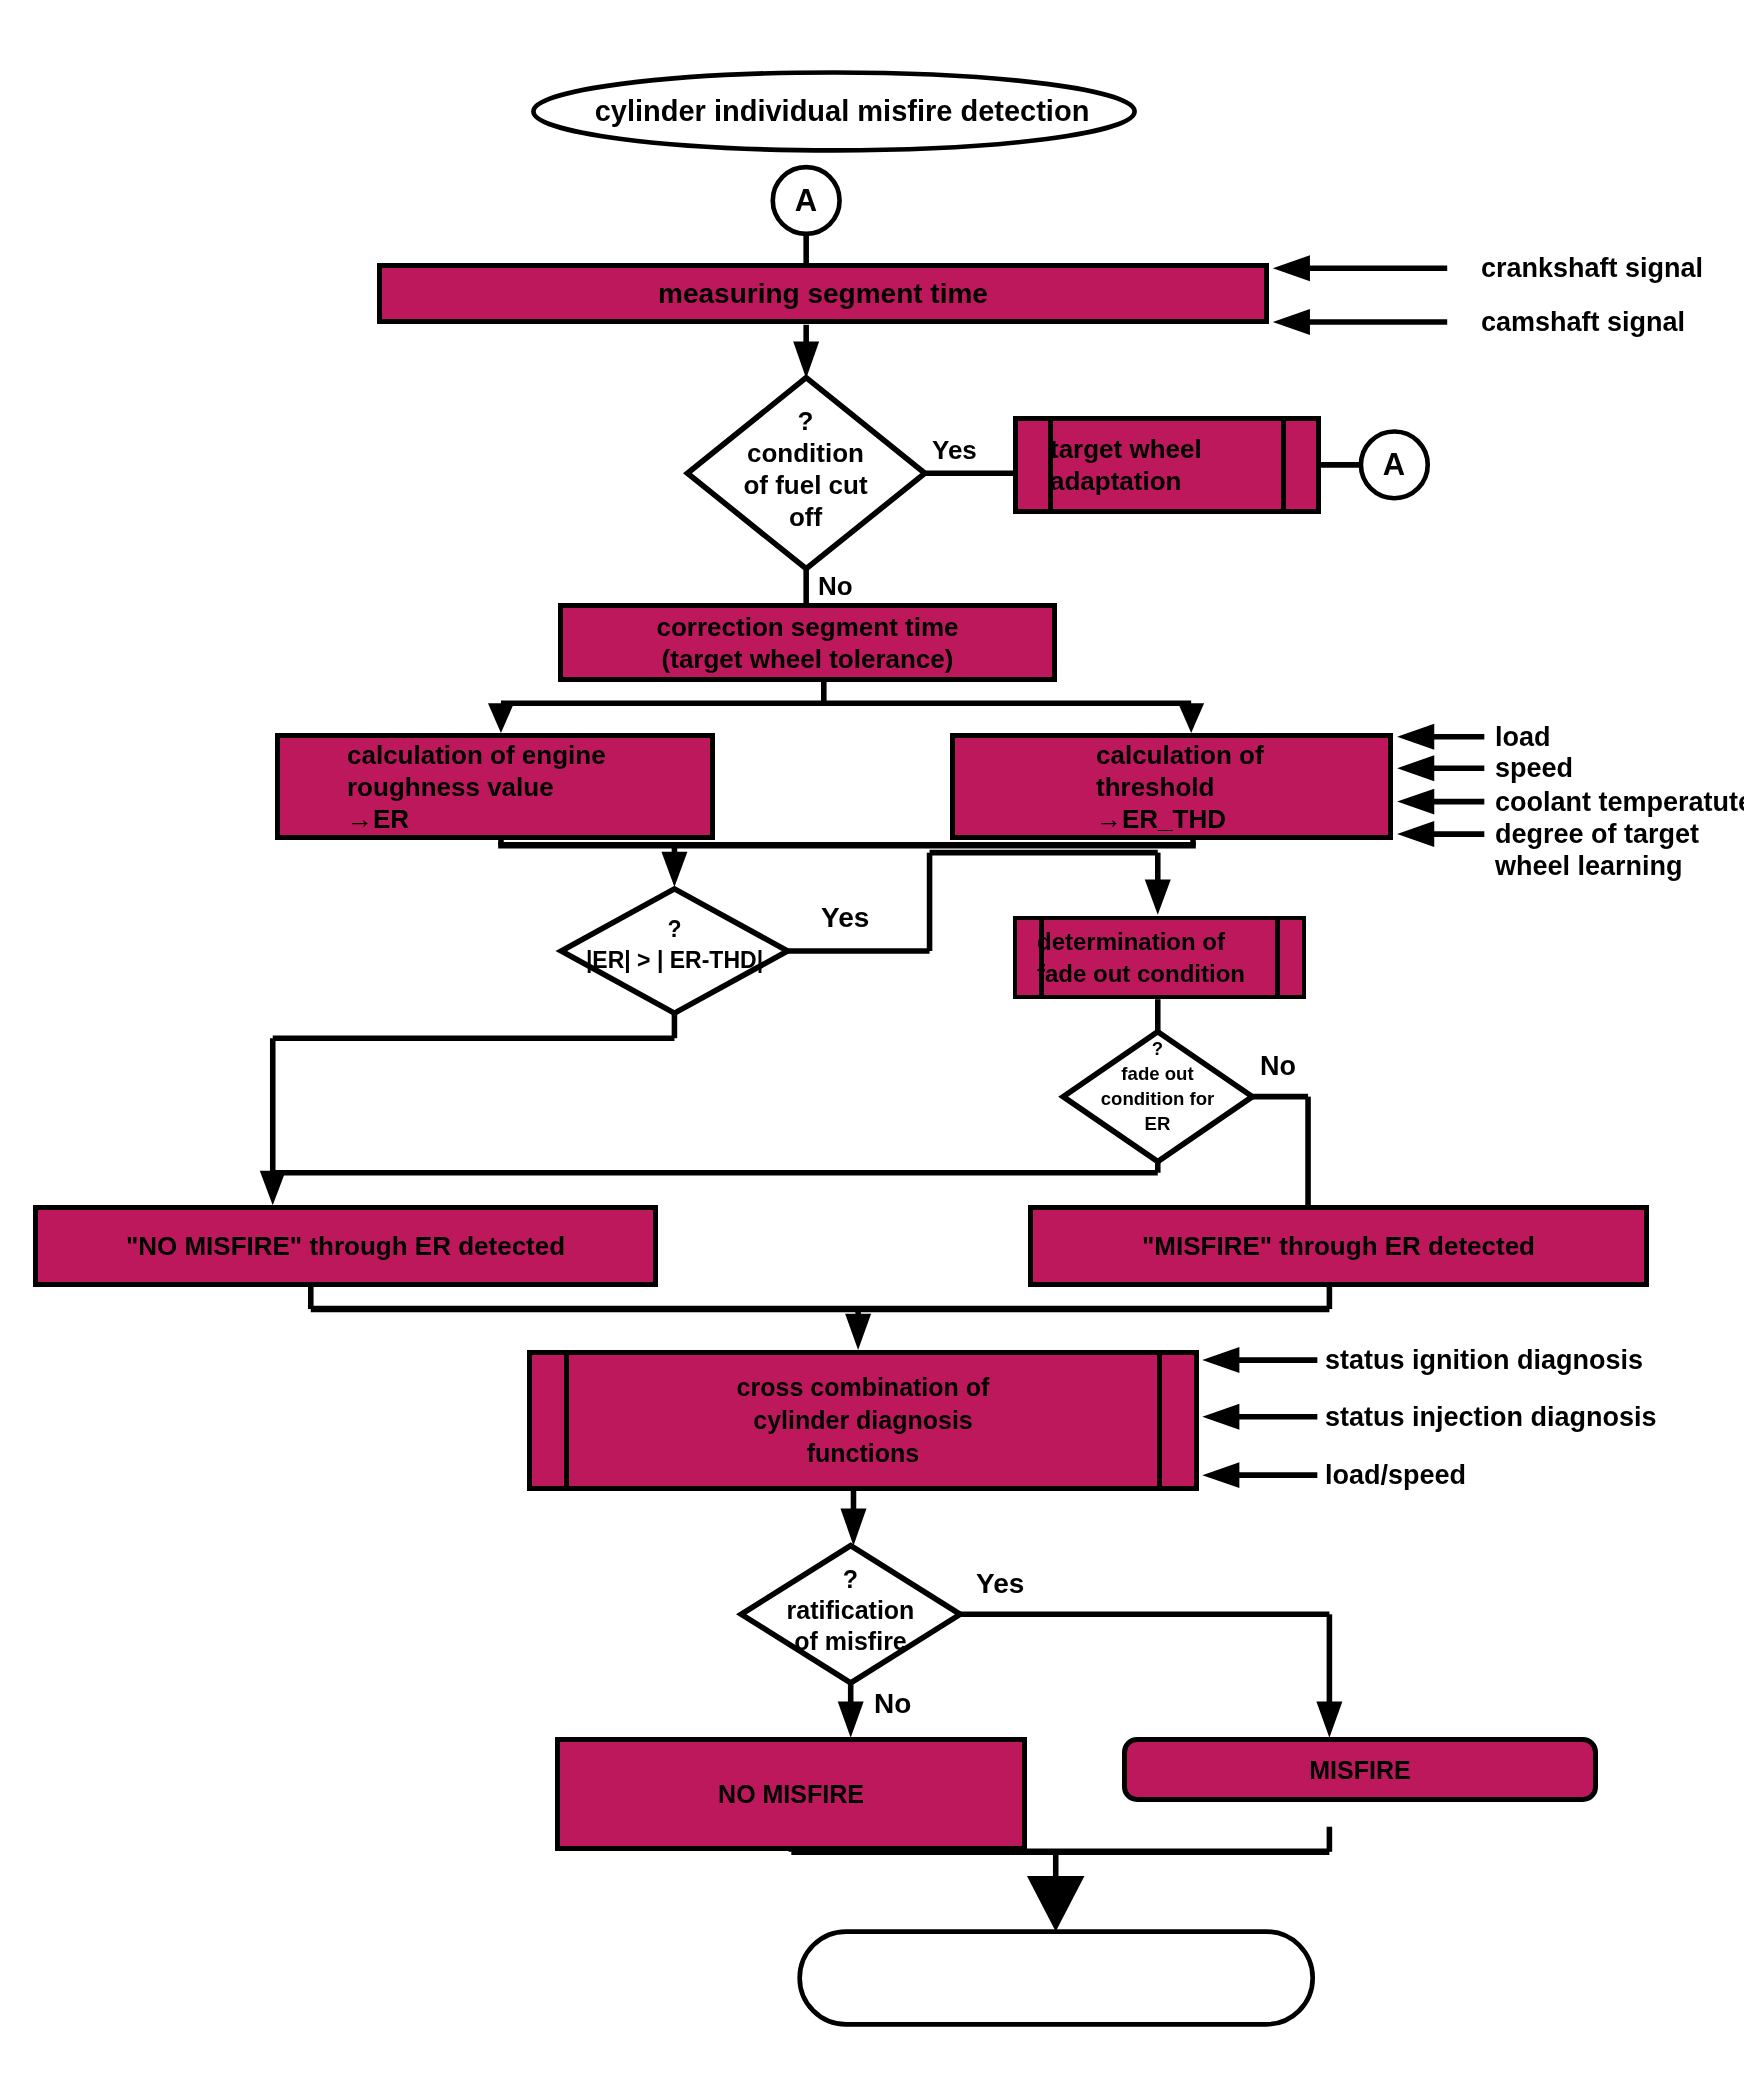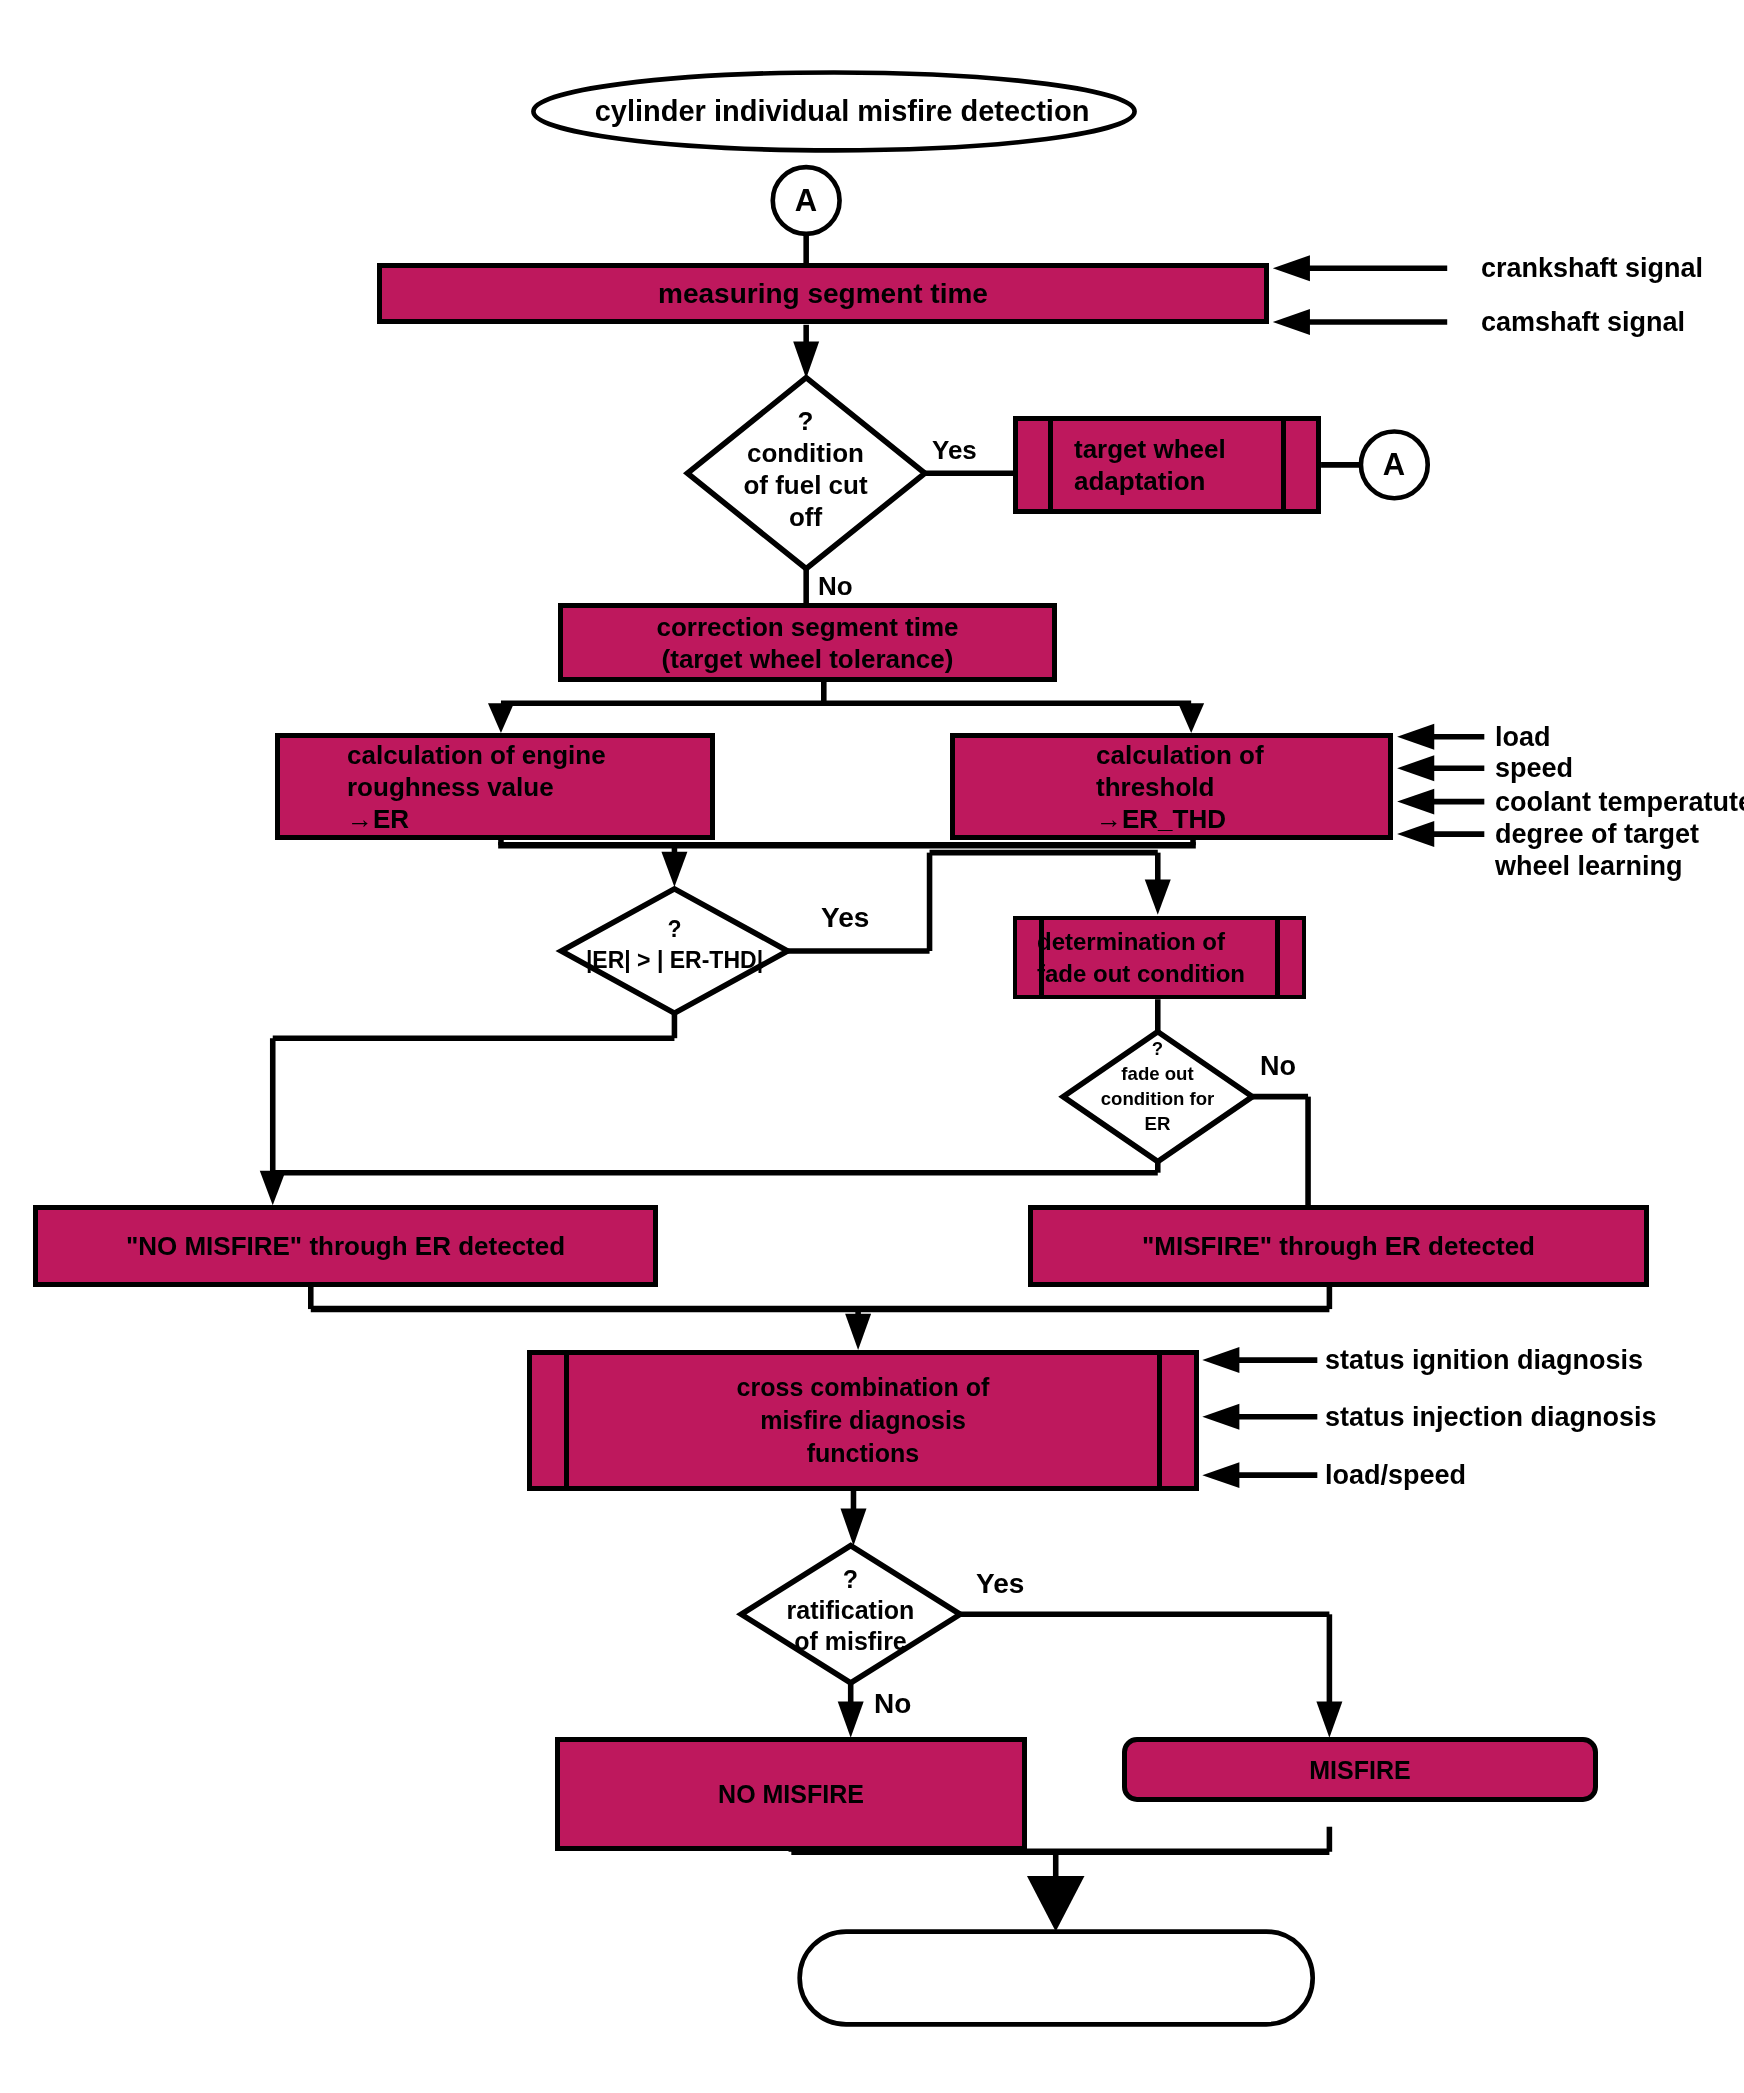--- a/index.html
+++ b/index.html
@@ -162,21 +162,21 @@
     <polygon points="727,958 849,1025 727,1092 605,1025" fill="#fff"></polygon>
     <polygon points="1248,1112 1350,1182 1248,1252 1146,1182" fill="#fff"></polygon>
     <polygon points="917,1666 1035,1740 917,1814 799,1740" fill="#fff"></polygon>
     <rect x="862" y="2082" width="553" height="100" rx="50" fill="#fff" stroke-width="5"></rect>
   </svg>
 
   <div class="box center f30" style="left:377px;top:263px;width:892px;height:61px;">
     <span>measuring segment time</span>
   </div>
 
-  <div class="box lh35 f28" style="left:1013px;top:416px;width:308px;height:98px;padding-left:56px;">
+  <div class="box lh35 f28" style="left:1013px;top:416px;width:308px;height:98px;padding-left:32px;">
     <div class="vbar" style="left:30px;"></div>
     <div class="vbar" style="right:30px;"></div>
     <span>target wheel</span>
     <span>adaptation</span>
   </div>
 
   <div class="box center f28" style="left:558px;top:603px;width:499px;height:79px;">
     <span>correction segment time</span>
     <span>(target wheel tolerance)</span>
   </div>
@@ -205,21 +205,21 @@
   </div>
 
   <div class="box center f28" style="left:1028px;top:1205px;width:621px;height:82px;">
     <span>"MISFIRE" through ER detected</span>
   </div>
 
   <div class="box center lh36 f27" style="left:527px;top:1350px;width:672px;height:141px;">
     <div class="vbar" style="left:32px;"></div>
     <div class="vbar" style="right:32px;"></div>
     <span>cross combination of</span>
-    <span>misfire diagnosis</span>
+    <span>cylinder diagnosis</span>
     <span>functions</span>
   </div>
 
   <div class="box center f27" style="left:555px;top:1737px;width:472px;height:114px;">
     <span>NO MISFIRE</span>
   </div>
 
   <div class="box center f27" style="left:1122px;top:1737px;width:476px;height:65px;border-radius:15px;">
     <span>MISFIRE</span>
   </div>

